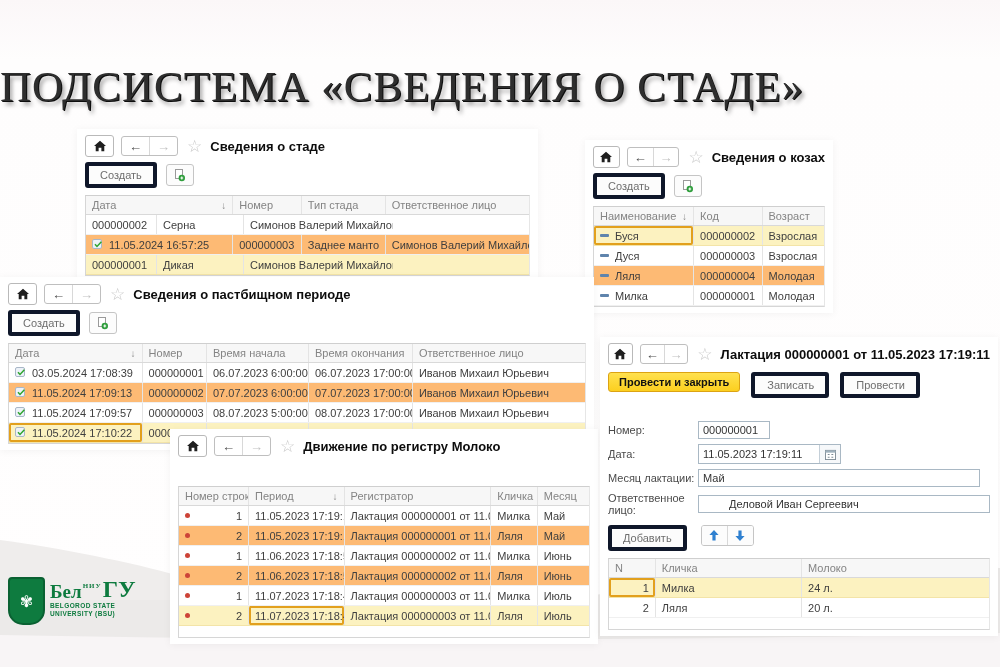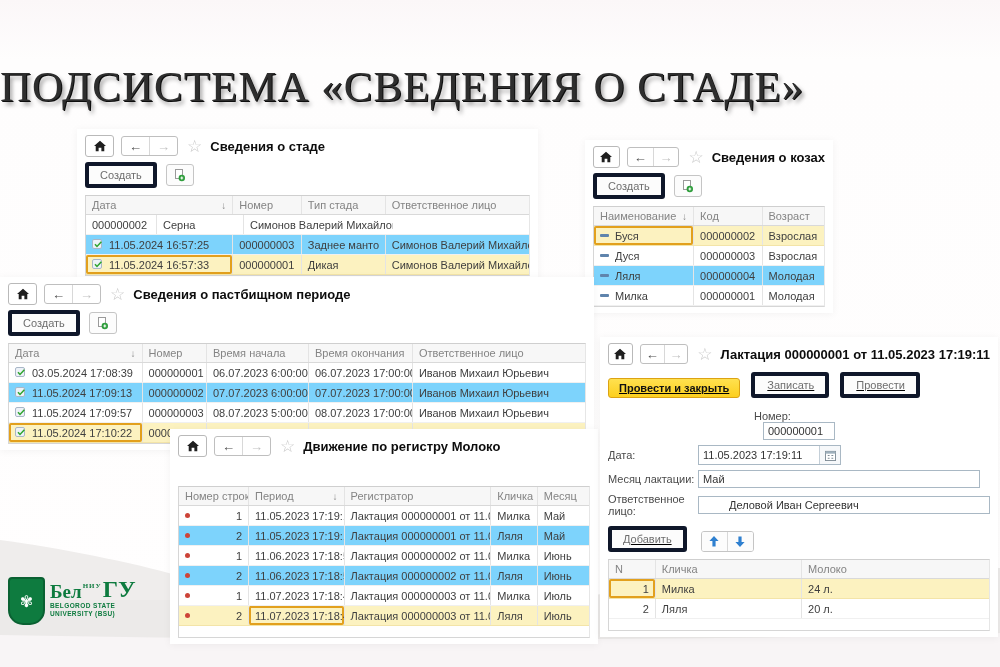--- a/index.html
+++ b/index.html
@@ -30,41 +30,41 @@
     margin-left:9px;display:flex;align-items:center;justify-content:center;cursor:pointer;}
 
   .grid{border-top:1px solid #cfcfcf;border-bottom:1px solid #d6d6d6;border-left:1px solid #d6d6d6;
     border-right:1px solid #e6e6e6;font-size:11px;color:#3e3e3e;background:#fff;}
   .hrow{display:flex;background:#f7f7f7;color:#848484;border-bottom:1px solid #d9d9d9;}
   .cell{padding:3px 6px;border-left:1px solid #e4e4e4;white-space:nowrap;overflow:hidden;
     display:flex;align-items:center;height:13px;}
   .hrow .cell{height:12px;}
   .cell:first-child{border-left:none;}
   .row{display:flex;border-bottom:1px solid #f0f0f0;background:#fff;cursor:pointer;}
-  .row.alt{background:#7dd3fc;}
+  .row.alt{background:#fdba74;}
   .row.selected{background:#fcf2c0;border-bottom-color:#f3e4a8;}
   .cell.focused{box-shadow:inset 0 0 0 2px #e2a01d;border-radius:2px;}
   .row.emptyr{height:11px;border-bottom:none;}
   .sort{margin-left:auto;font-size:10px;color:#8c8c8c;}
   .num{justify-content:flex-end;}
   .spread{justify-content:space-between;}
 
   
   .t1 .c0{width:140px;}.t1 .c1{width:58px;}.t1 .c2{width:74px;}.t1 .c3{width:137px;}
   .t2 .c0{width:88px;}.t2 .c1{width:56px;}.t2 .c2{width:50px;text-align:center;}
   .t3 .c0{width:122px;}.t3 .c1{width:52px;}.t3 .c2{width:90px;}.t3 .c3{width:92px;align-items:center;}.t3 .c4{width:162px;}
   .t4 .c0{width:58px;}.t4 .c1{width:84px;}.t4 .c2{width:136px;text-align:center;}.t4 .c3{width:34px;}.t4 .c4{width:40px;}
   .t5 .c0{width:34px;}.t5 .c1{width:134px;}.t5 .c2{width:176px;}
 
   .dash-ic{display:inline-block;width:9px;height:3px;background:#5f84ac;border-radius:1px;margin-right:6px;flex:none;}
   .dot-ic{display:inline-block;width:5px;height:5px;border-radius:50%;background:#cd4438;flex:none;}
   .doc-ic{margin-right:5px;flex:none;display:flex;}
 
   
-  .fbtnrow{display:flex;align-items:flex-end;margin-top:7px;text-decoration:underline;}
+  .fbtnrow{display:flex;align-items:flex-start;margin-top:7px;}
   .btn-primary{background:linear-gradient(#ffe14f,#fccf1f);border:1px solid #dca313;border-radius:3px;
     font-size:11px;font-weight:bold;color:#111;padding:3px 10px;cursor:pointer;}
   .btn-plain{margin-left:11px;padding-left:12px;}
   .frow{display:flex;align-items:center;margin-top:5px;}
   .flabel{width:90px;flex:none;font-size:11px;color:#4a4a4a;}
   .finput{height:16px;border:1px solid #a9b8c4;font-size:11px;color:#333;padding:0 4px;
     font-family:"Liberation Sans",sans-serif;background:#fff;}
   .dategrp{display:flex;border:1px solid #a9b8c4;height:18px;align-items:center;}
   .dategrp .finput{border:none;height:16px;}
   .calbtn{width:20px;height:18px;border-left:1px solid #c4cfd8;display:flex;align-items:center;
@@ -166,29 +166,20 @@
           <span>000000003</span>
         </div>
       <div class="cell c2">
           <span>Заднее манто</span>
         </div>
       <div class="cell c3">
           <span>Симонов Валерий Михайлович</span>
         </div>
     </div>
     <div class="row selected">
-      <div class="cell c0 focused">
-          <span class="doc-ic">
-            <svg width="12" height="11" viewBox="0 0 12 11">
-              <rect x="0.5" y="0.5" width="9" height="9" rx="1.5" fill="#edf2f8" stroke="#a9b7c7"></rect>
-              <path d="M3 5.2 L5 7.4 L9.4 2.8" stroke="#2ea52e" stroke-width="1.5" fill="none"></path>
-            </svg>
-          </span>
-          <span>11.05.2024 16:57:33</span>
-        </div>
       <div class="cell c1">
           <span>000000001</span>
         </div>
       <div class="cell c2">
           <span>Дикая</span>
         </div>
       <div class="cell c3">
           <span>Симонов Валерий Михайлович</span>
         </div>
     </div>
@@ -596,21 +587,21 @@
     <div class="star">☆</div>
     <div class="panel-title">Лактация 000000001 от 11.05.2023 17:19:11</div>
   </div>
 
   <div class="fbtnrow">
     <button class="btn-primary">Провести и закрыть</button>
     <button class="btn btn-plain">Записать</button>
     <button class="btn btn-plain">Провести</button>
   </div>
 
-  <div class="frow" style="margin-top:12px;flex-direction:column;">
+  <div class="frow" style="margin-top:23px;">
     <span class="flabel">Номер:</span>
     <input class="finput" style="width: 62px;" readonly="" value="000000001">
   </div>
   <div class="frow">
     <span class="flabel">Дата:</span>
     <span class="dategrp">
       <input class="finput" style="width: 112px;" readonly="" value="11.05.2023 17:19:11">
       <span class="calbtn">
         <svg width="11" height="11" viewBox="0 0 12 12">
             <rect x="0.5" y="1.5" width="11" height="10" fill="#fff" stroke="#7d8a94"></rect>

